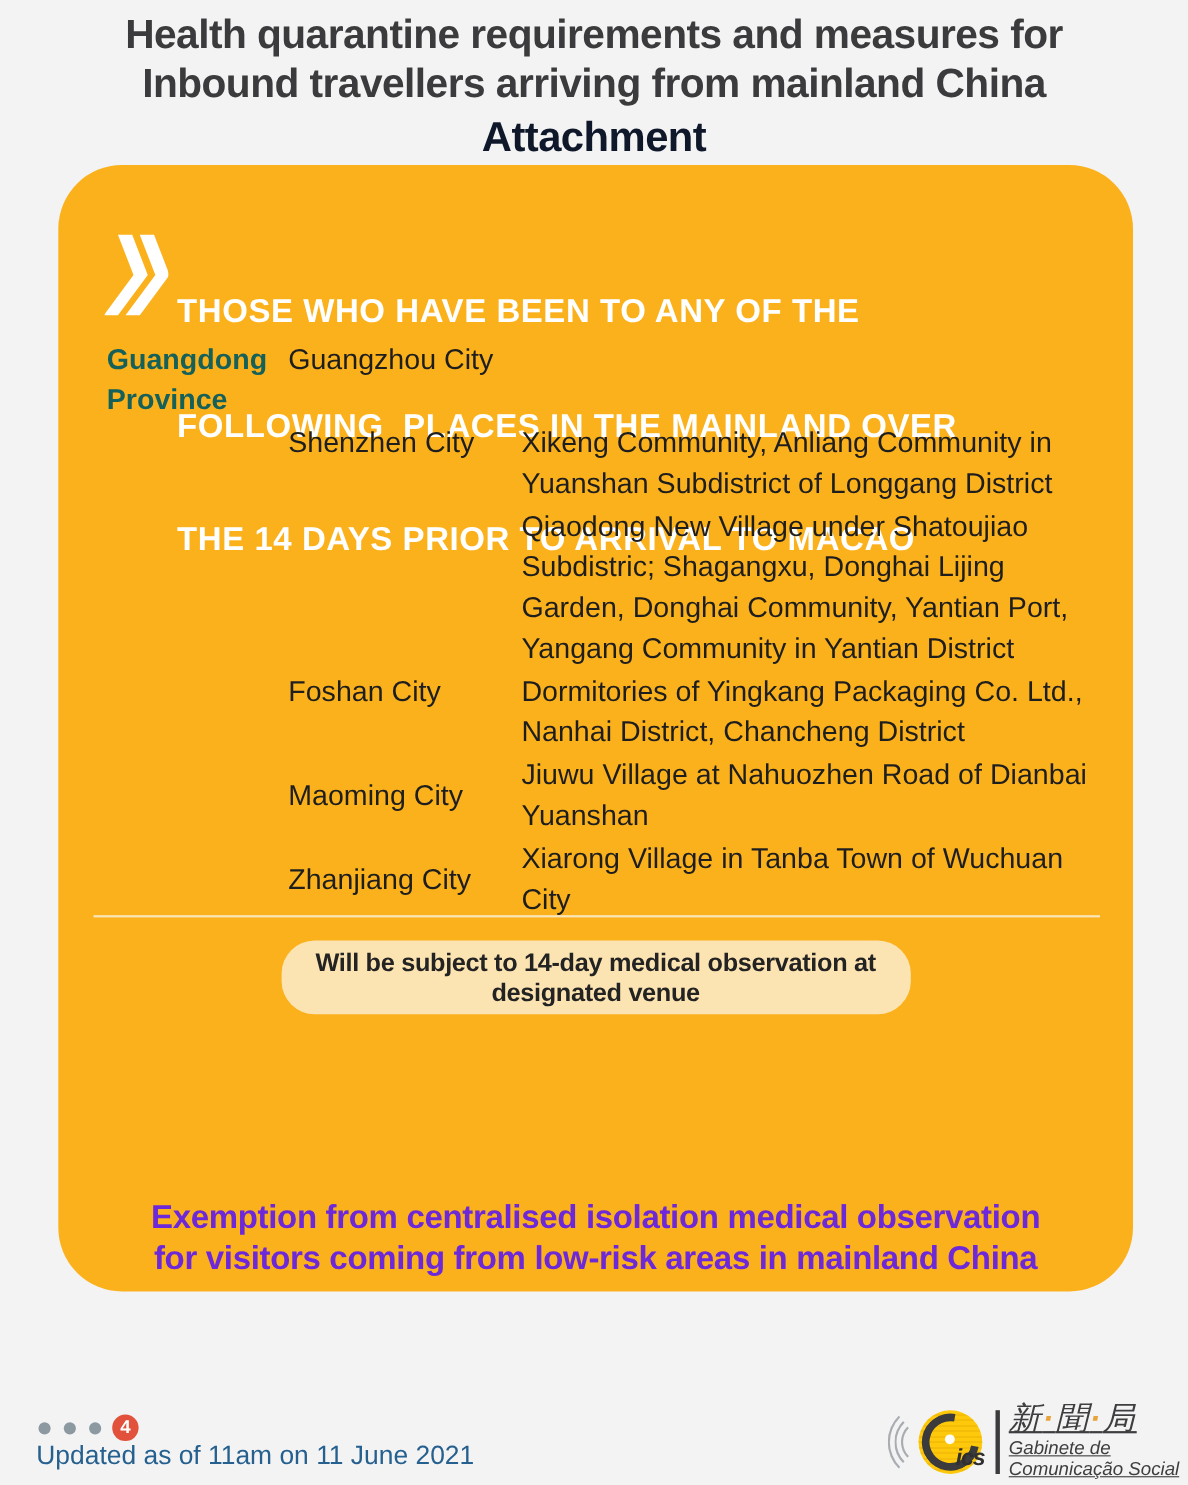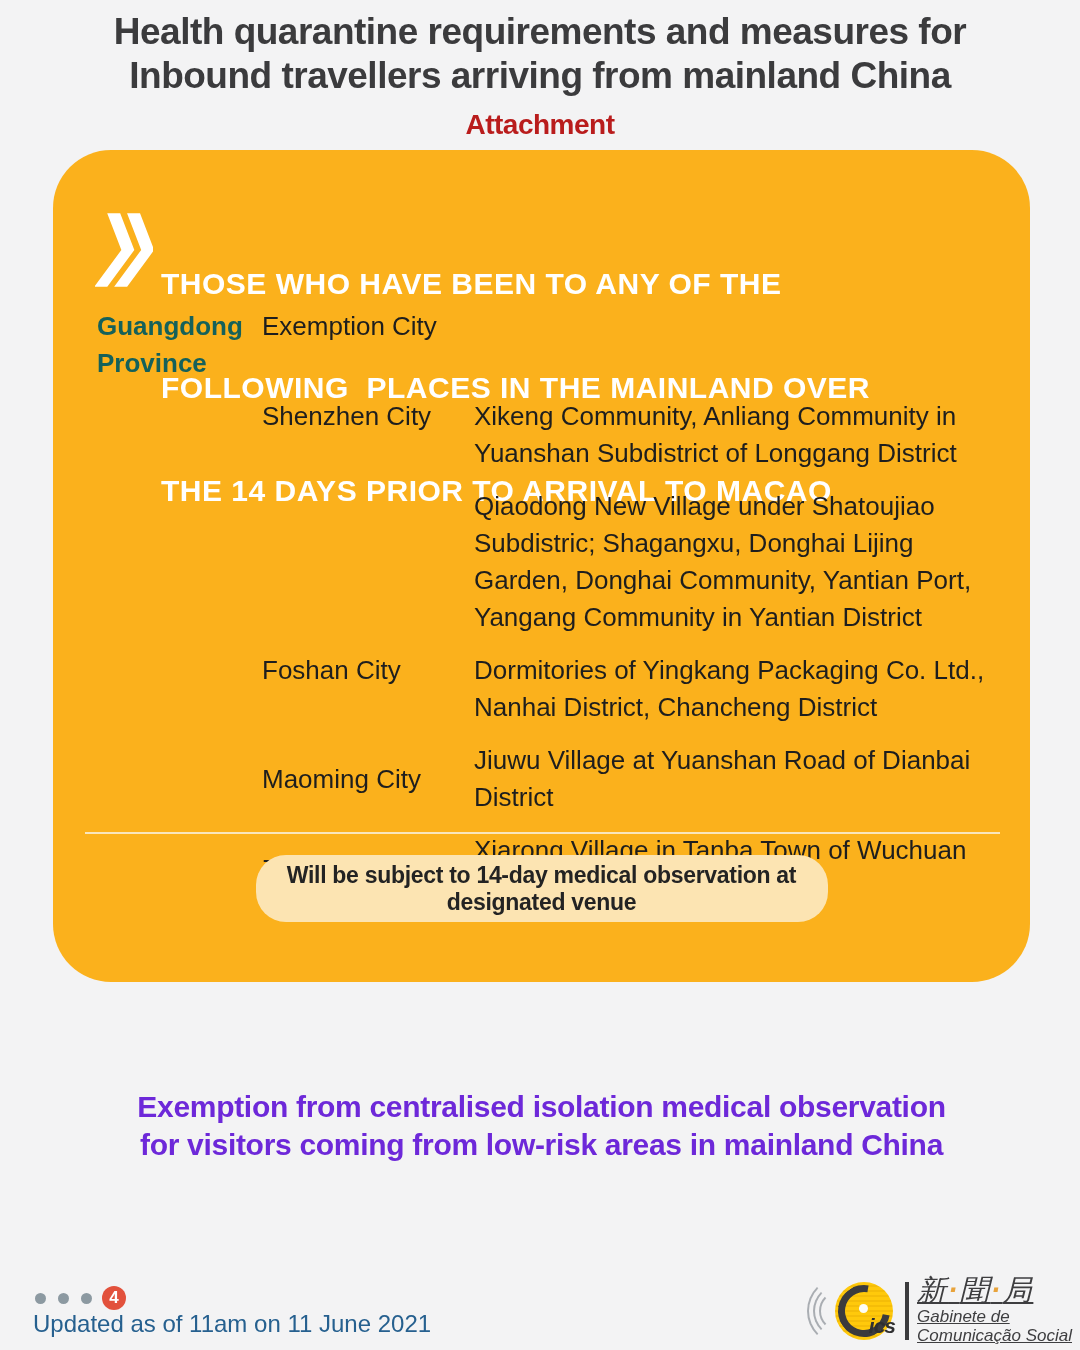--- a/index.html
+++ b/index.html
@@ -12,48 +12,48 @@
   }
   .poster { position: absolute; inset: 0; }
 
   
   .header { position: absolute; top: 10px; left: 0; width: 100%; text-align: center; }
   .title-line {
     font-size: 37px; font-weight: bold; color: #3b3b3d;
     line-height: 44px; letter-spacing: -0.5px;
   }
   .attachment {
-    font-size: 28px; font-weight: bold; color: #b91c1c;
+    font-size: 38px; font-weight: bold; color: #0f172a;
     line-height: 50px; margin-top: 2px; letter-spacing: -0.5px;
   }
 
   
   .card {
     position: absolute; left: 53px; top: 150px;
-    width: 977px; height: 832px;
+    width: 977px; height: 1024px;
     background: #fbb11c; border-radius: 58px;
   }
   .card-heading {
     position: absolute; top: 48px; left: 42px; right: 30px;
     display: flex; align-items: flex-start;
   }
   .chevron-wrap { flex: 0 0 58px; margin-top: 6px; }
   .heading-text {
     margin-left: 8px;
     color: #ffffff; font-weight: bold; font-size: 30px; line-height: 34.5px;
     letter-spacing: 0.5px; white-space: pre-wrap;
   }
 
   
   .places-table {
     position: absolute; top: 158px; left: 44px; right: 30px;
     display: grid;
     grid-template-columns: 165px 212px 1fr;
     grid-auto-rows: min-content;
-    row-gap: 16px;
+    row-gap: 2px;
     font-size: 26px; line-height: 37px; color: #1e1e1e;
   }
   .province-cell {
     grid-column: 1; grid-row: 1;
     color: #15615a; font-weight: bold;
   }
   .city-cell { grid-column: 2; align-self: start; padding-right: 8px; }
   .area-cell { grid-column: 3; align-self: start; }
   .row-1 { grid-row: 1; } .row-2 { grid-row: 2; } .row-3 { grid-row: 3; }
   .row-4 { grid-row: 4; } .row-5 { grid-row: 5; } .row-6 { grid-row: 6; }
@@ -151,33 +151,33 @@
       <div class="heading-text">
         <div>THOSE WHO HAVE BEEN TO ANY OF THE</div>
         <div>FOLLOWING  PLACES IN THE MAINLAND OVER</div>
         <div>THE 14 DAYS PRIOR TO ARRIVAL TO MACAO</div>
       </div>
     </div>
 
     <div class="places-table">
       <div class="province-cell">Guangdong Province</div>
 
-      <div class="city-cell row-1">Exemption City</div>
+      <div class="city-cell row-1">Guangzhou City</div>
 
       <div class="city-cell row-2">Shenzhen City</div>
       <div class="area-cell row-2">Xikeng Community, Anliang Community in Yuanshan Subdistrict of Longgang District</div>
 
       <div class="city-cell row-3"></div>
       <div class="area-cell row-3">Qiaodong New Village under Shatoujiao Subdistric; Shagangxu, Donghai Lijing Garden, Donghai Community, Yantian Port, Yangang Community in Yantian District</div>
 
       <div class="city-cell row-4">Foshan City</div>
       <div class="area-cell row-4">Dormitories of Yingkang Packaging Co. Ltd., Nanhai District, Chancheng District</div>
 
       <div class="city-cell row-5 v-center">Maoming City</div>
-      <div class="area-cell row-5">Jiuwu Village at Yuanshan Road of Dianbai District</div>
+      <div class="area-cell row-5">Jiuwu Village at Nahuozhen Road of Dianbai Yuanshan</div>
 
       <div class="city-cell row-6 v-center">Zhanjiang City</div>
       <div class="area-cell row-6">Xiarong Village in Tanba Town of Wuchuan City</div>
     </div>
 
     <div class="divider"></div>
 
     <div class="pill">
       <div>Will be subject to 14-day medical observation at</div>
       <div>designated venue</div>

